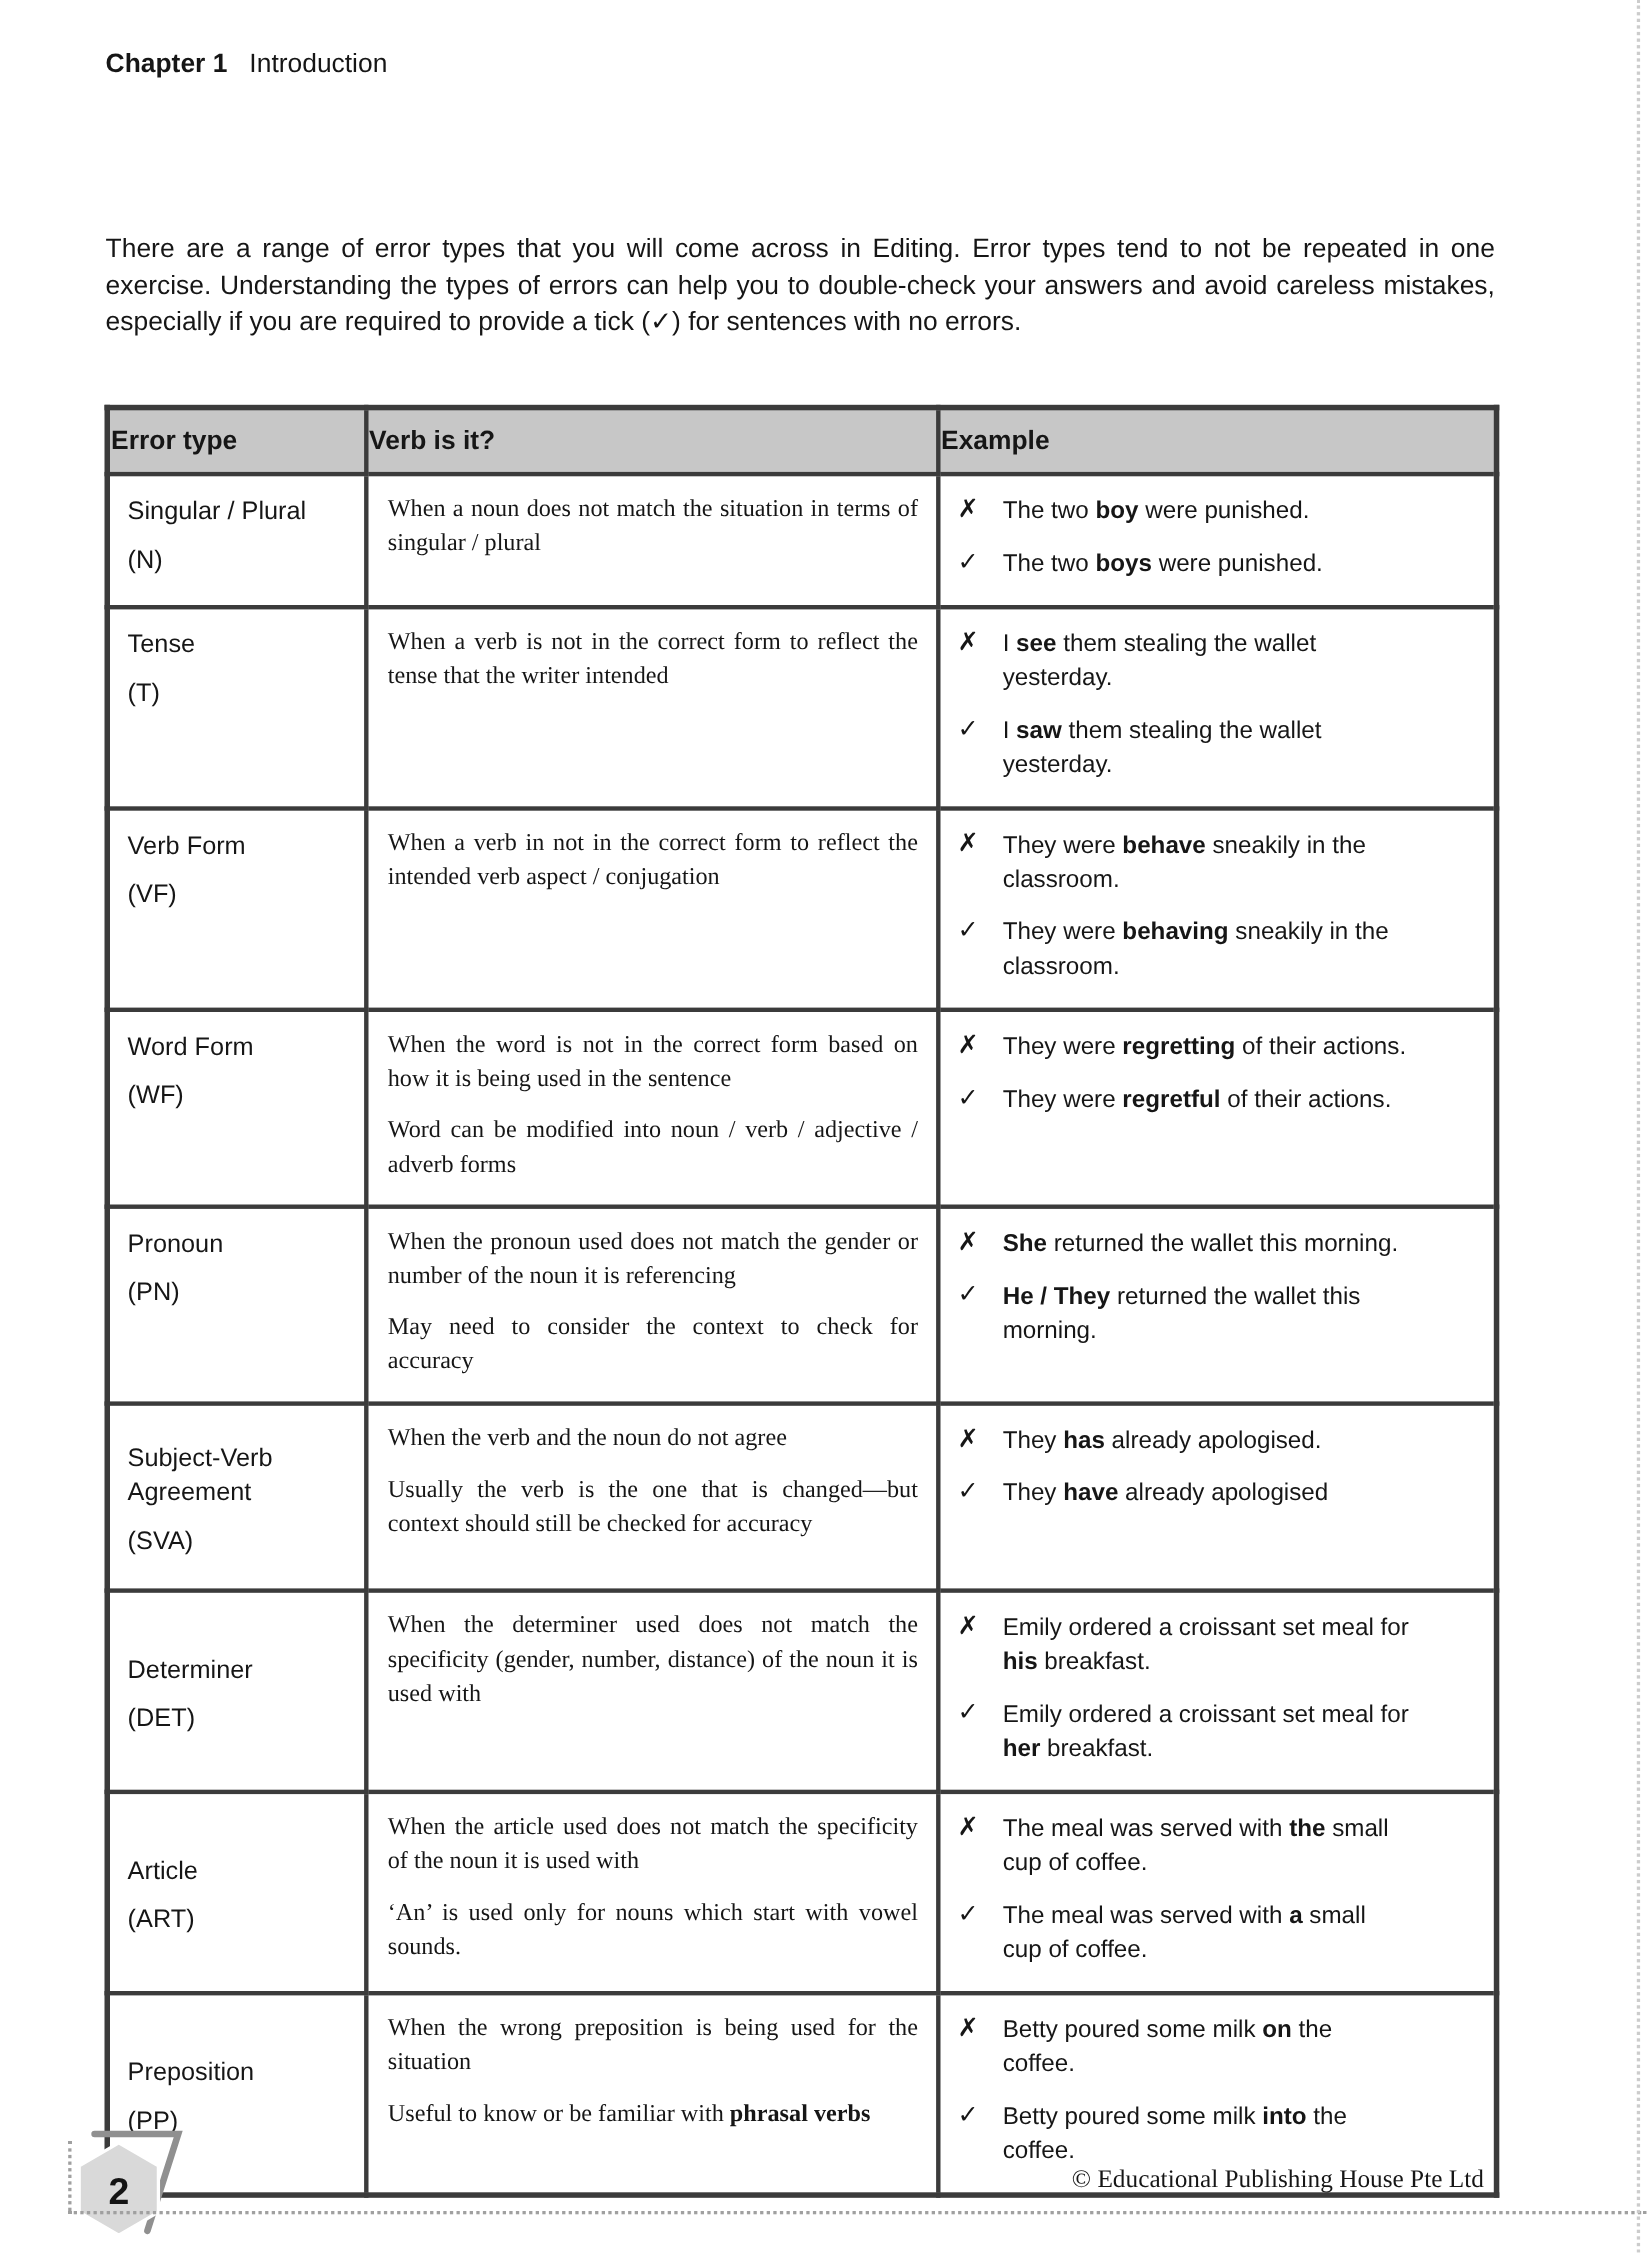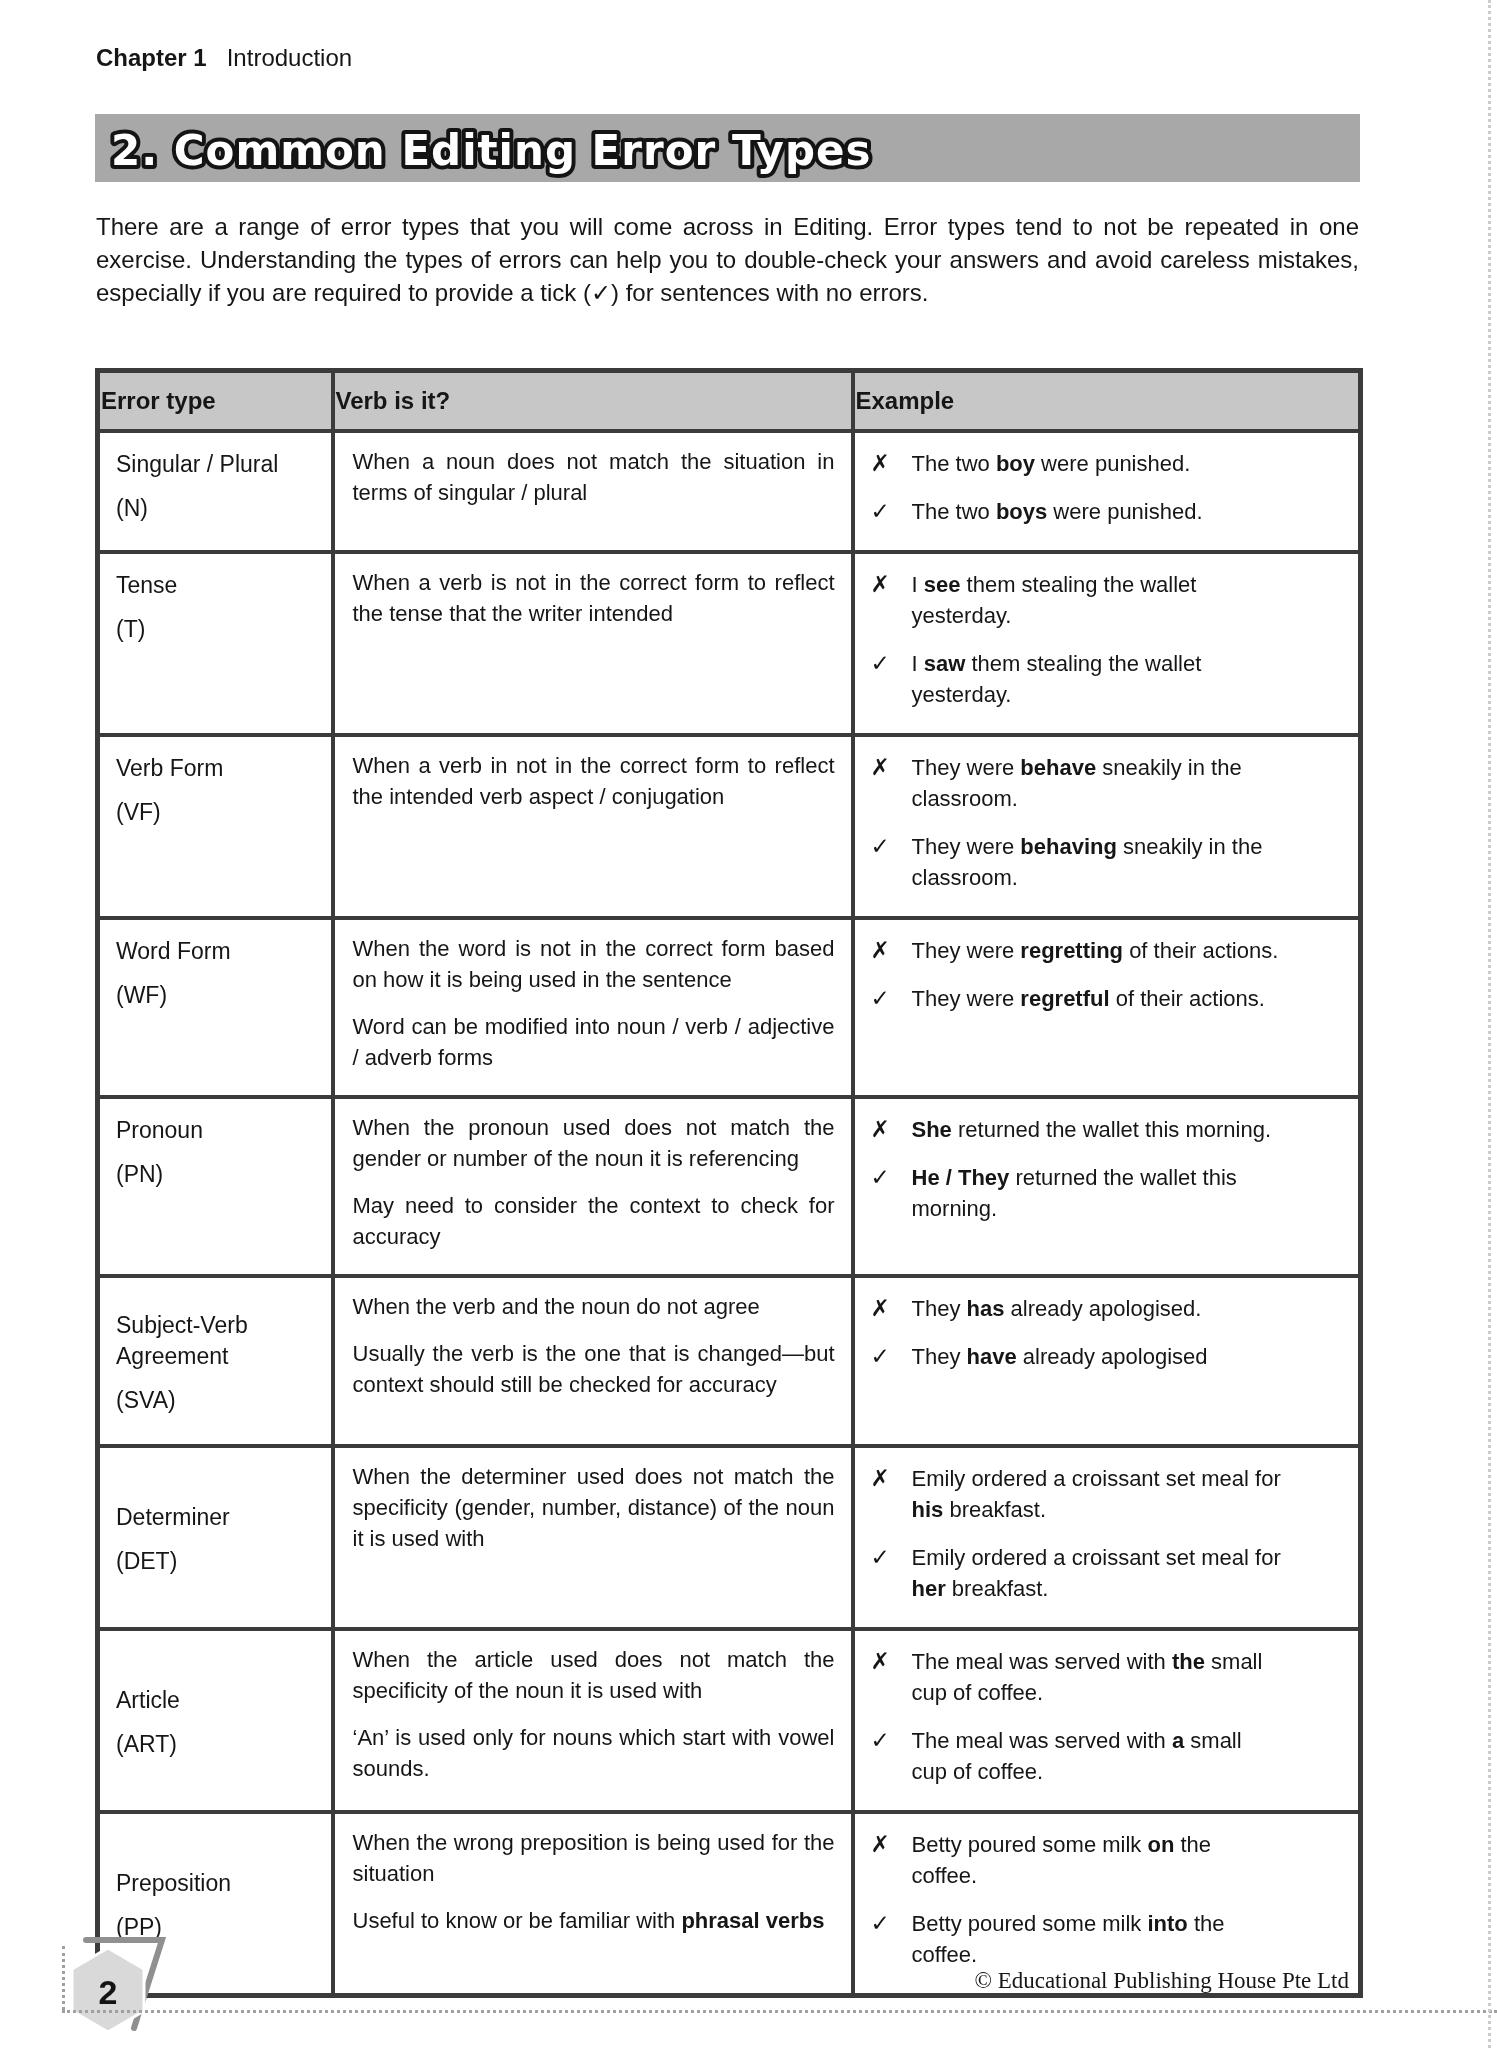--- a/index.html
+++ b/index.html
@@ -31,21 +31,21 @@
                font-size:24px;font-weight:bold;text-align:left;}
   .error-table tbody tr{height:170px;}
   .error-table tbody tr.short{height:106px;}
 
   .c-name{vertical-align:top;padding:16px 10px 12px 16px;font-size:23px;}
   .c-name.mid{vertical-align:middle;}
   .err-name{line-height:31px;}
   .err-code{margin-top:13px;line-height:31px;}
 
   .c-what{vertical-align:top;padding:13px 16px 6px 18px;}
-  .what-p{margin:0 0 16px 0;font-size:22px;line-height:31px;text-align:justify;}
+  .what-p{margin:0 0 16px 0;font-size:22px;line-height:31px;text-align:justify;font-family:Liberation Serif, serif;}
 
   .c-ex{vertical-align:top;padding:15px 10px 6px 16px;}
   .ex{display:flex;gap:15px;margin-bottom:17px;}
   .mark{flex:0 0 26px;font-family:"DejaVu Sans",sans-serif;font-size:23px;
         font-weight:600;line-height:31px;}
   .ex-text{font-size:22px;line-height:31px;white-space:pre-wrap;}
   .bold{font-weight:bold;}
 
   
   .page-badge{position:absolute;left:56px;top:1934px;}
@@ -60,25 +60,20 @@
 </style>
 </head>
 <body>
 
 <div class="page">
 
   <header class="chapter-line">
     <span class="chapter-label">Chapter 1</span><span class="chapter-title">Introduction</span>
   </header>
 
-  <div class="banner">
-    <svg width="1240" height="62">
-      <text x="16" y="48" class="banner-text" paint-order="stroke">2.  Common Editing Error Types</text>
-    </svg>
-  </div>
 
   <p class="intro"><span>There are a range of error types that you will come across in Editing. Error types tend to not be repeated in one exercise. Understanding the types of errors can help you to double-check your answers and avoid careless mistakes, especially if you are required to provide a tick (</span><span class="tick-inline">✓</span><span>) for sentences with no errors.</span></p>
 
   <table class="error-table">
     <colgroup>
         <col style="width:235px">
         <col style="width:520px">
         <col style="width:508px">
       </colgroup>
     <thead>

